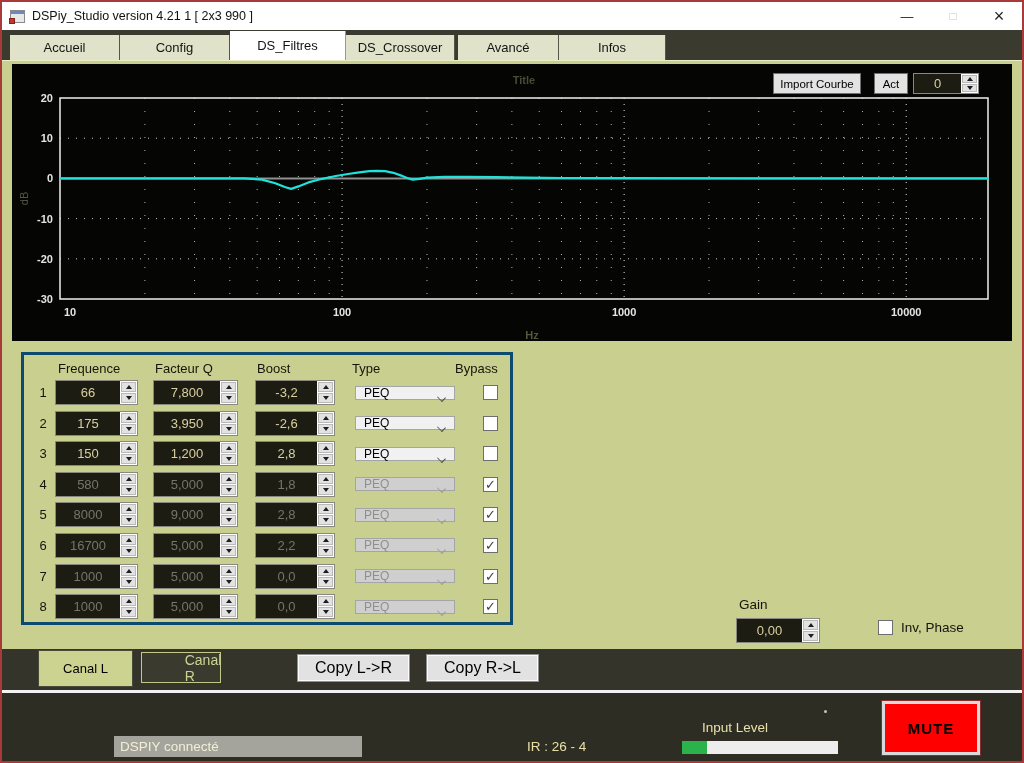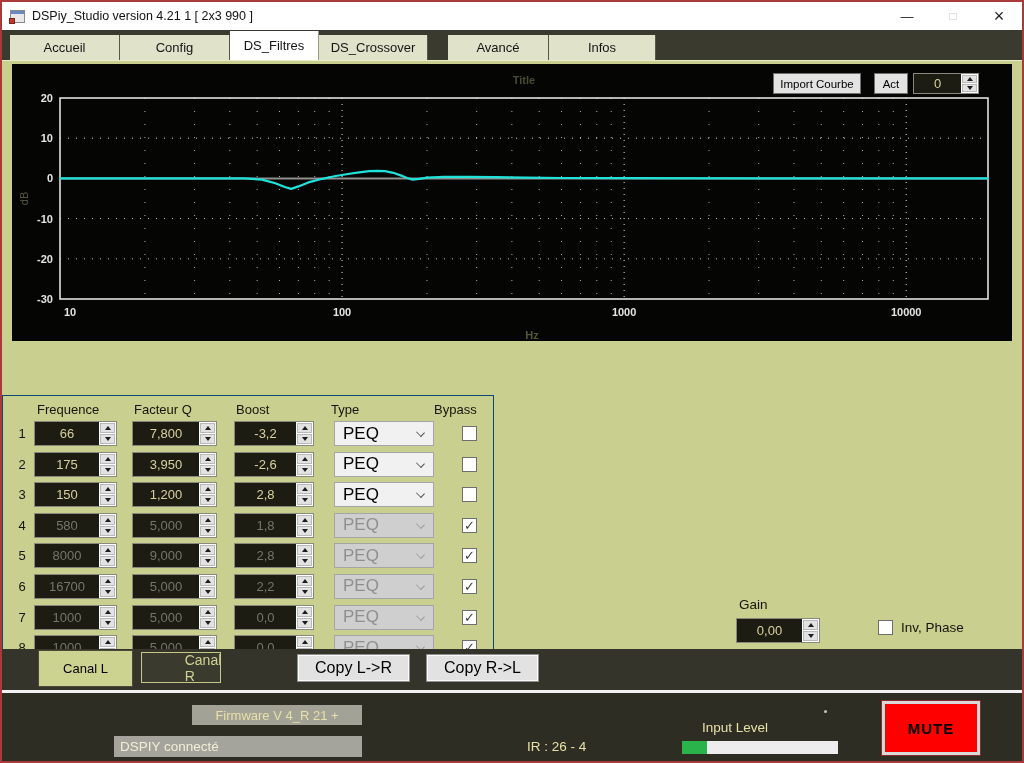--- a/index.html
+++ b/index.html
@@ -43,31 +43,31 @@
   .numctl { display:flex; height:25px; background:#1c1c12; border:1px solid #88887e; }
   .numctl .val { flex:1; color:#d9d0a0; font-size:13px; display:flex; align-items:center;
     justify-content:center; }
   .spin { width:17px; display:flex; flex-direction:column; background:#fff; padding:1px; gap:1px; }
   .sbtn { flex:1; background:#e2e2e2; border:1px solid #b9b9b9; display:flex; align-items:center; justify-content:center; }
   .tri-up { width:0; height:0; border-left:3px solid transparent; border-right:3px solid transparent;
     border-bottom:4px solid #1d1d1d; }
   .tri-down { width:0; height:0; border-left:3px solid transparent; border-right:3px solid transparent;
     border-top:4px solid #1d1d1d; }
   
-  #filter-group { position:absolute; left:0; top:291px; width:492px; height:273px;
-    border:1px solid #0c4a6e;margin-top:43px; }
+  #filter-group { position:absolute; left:19px; top:291px; width:492px; height:273px;
+    border:3px solid #0c4a6e; }
   .fg-header { position:absolute; top:6px; font-size:13px; color:#15150c; }
   #rows { position:absolute; left:0; top:25px; right:0; }
   .frow { display:flex; align-items:center; height:25px; margin-bottom:5.6px; padding-left:10px; }
   .rnum { width:18px; margin-right:3px; text-align:center; font-size:13px; color:#15150c; }
   .numctl.freq { width:83px; margin-right:15px; }
   .numctl.q { width:85px; margin-right:17px; }
   .numctl.boost { width:80px; margin-right:20px; }
-  .type { width:100px; height:25px; margin-right:28px; background:#f1f1f1; border:1px solid #a5a5a5;
-    font-size:17px; color:#000; display:flex; align-items:center; padding-left:8px; position:relative; }
+  .type { width:100px; height:14px; margin-right:28px; background:#f1f1f1; border:1px solid #a5a5a5;
+    font-size:12px; color:#000; display:flex; align-items:center; padding-left:8px; position:relative; }
   .chev { position:absolute; right:9px; top:7px; width:7px; height:7px;
     border-right:1.6px solid #4f4f4f; border-bottom:1.6px solid #4f4f4f;
     transform:rotate(45deg) scale(1,.8); }
   .cb { width:15px; height:15px; background:#fff; border:1px solid #6e6e6e; font-size:13px;
     line-height:13px; text-align:center; color:#3d3d3d; }
   .frow.disabled .val { color:#75756b; }
   .frow.disabled .type { background:#cfcfcf; color:#8f8f8f; }
   .frow.disabled .chev { border-color:#9b9b9b; }
   
   #gain-label { position:absolute; left:737px; top:536px; font-size:13.5px; color:#15150c; }
@@ -115,23 +115,23 @@
     <div id="caption-buttons">
       <span class="cap-btn">—</span>
       <span class="cap-btn max">□</span>
       <span class="cap-btn close">×</span>
     </div>
   </div>
 
   <div id="tabstrip">
     <div class="tab" style="width:110px">Accueil</div>
     <div class="tab" style="width:110px">Config</div>
-    <div class="tab active" style="width:89px">DS_Filtres</div>
+    <div class="tab active" style="width:116px">DS_Filtres</div>
     <div class="tab" style="width:109px">DS_Crossover</div>
-    <div class="tab" style="width:101px;margin-left:20px">Avancé</div>
+    <div class="tab" style="width:101px;margin-left:3px">Avancé</div>
     <div class="tab" style="width:107px">Infos</div>
   </div>
 
   <div id="page">
 
     <div id="chart-panel">
       <svg id="chart-svg" width="1000" height="277">
           <line x1="48" y1="74.2" x2="976" y2="74.2" stroke="#cfcfcf" stroke-width="1" stroke-dasharray="1,7"></line>
           <line x1="48" y1="154.6" x2="976" y2="154.6" stroke="#cfcfcf" stroke-width="1" stroke-dasharray="1,7"></line>
           <line x1="48" y1="194.8" x2="976" y2="194.8" stroke="#cfcfcf" stroke-width="1" stroke-dasharray="1,7"></line>
@@ -550,21 +550,20 @@
 
     <div id="canal-strip">
       <div id="canal-l-tab">Canal L</div>
       <div id="canal-r-tab">Canal R</div>
       <div id="copy-lr-btn" class="copy-btn">Copy L-&gt;R</div>
       <div id="copy-rl-btn" class="copy-btn">Copy R-&gt;L</div>
     </div>
     <div id="strip-separator"></div>
 
     <div id="footer">
-      <div id="firmware-box">Firmware V 4_R 21 +</div>
       <div id="status-box">DSPIY connecté</div>
       <div id="ir-status">IR : 26 - 4</div>
       <div id="input-level-label">Input Level</div>
       <div id="stray-dot"></div>
       <div id="input-level-bar">
         <div id="input-level-fill" style="width: 16%;"></div>
       </div>
       <div id="mute-button">MUTE</div>
     </div>
 

